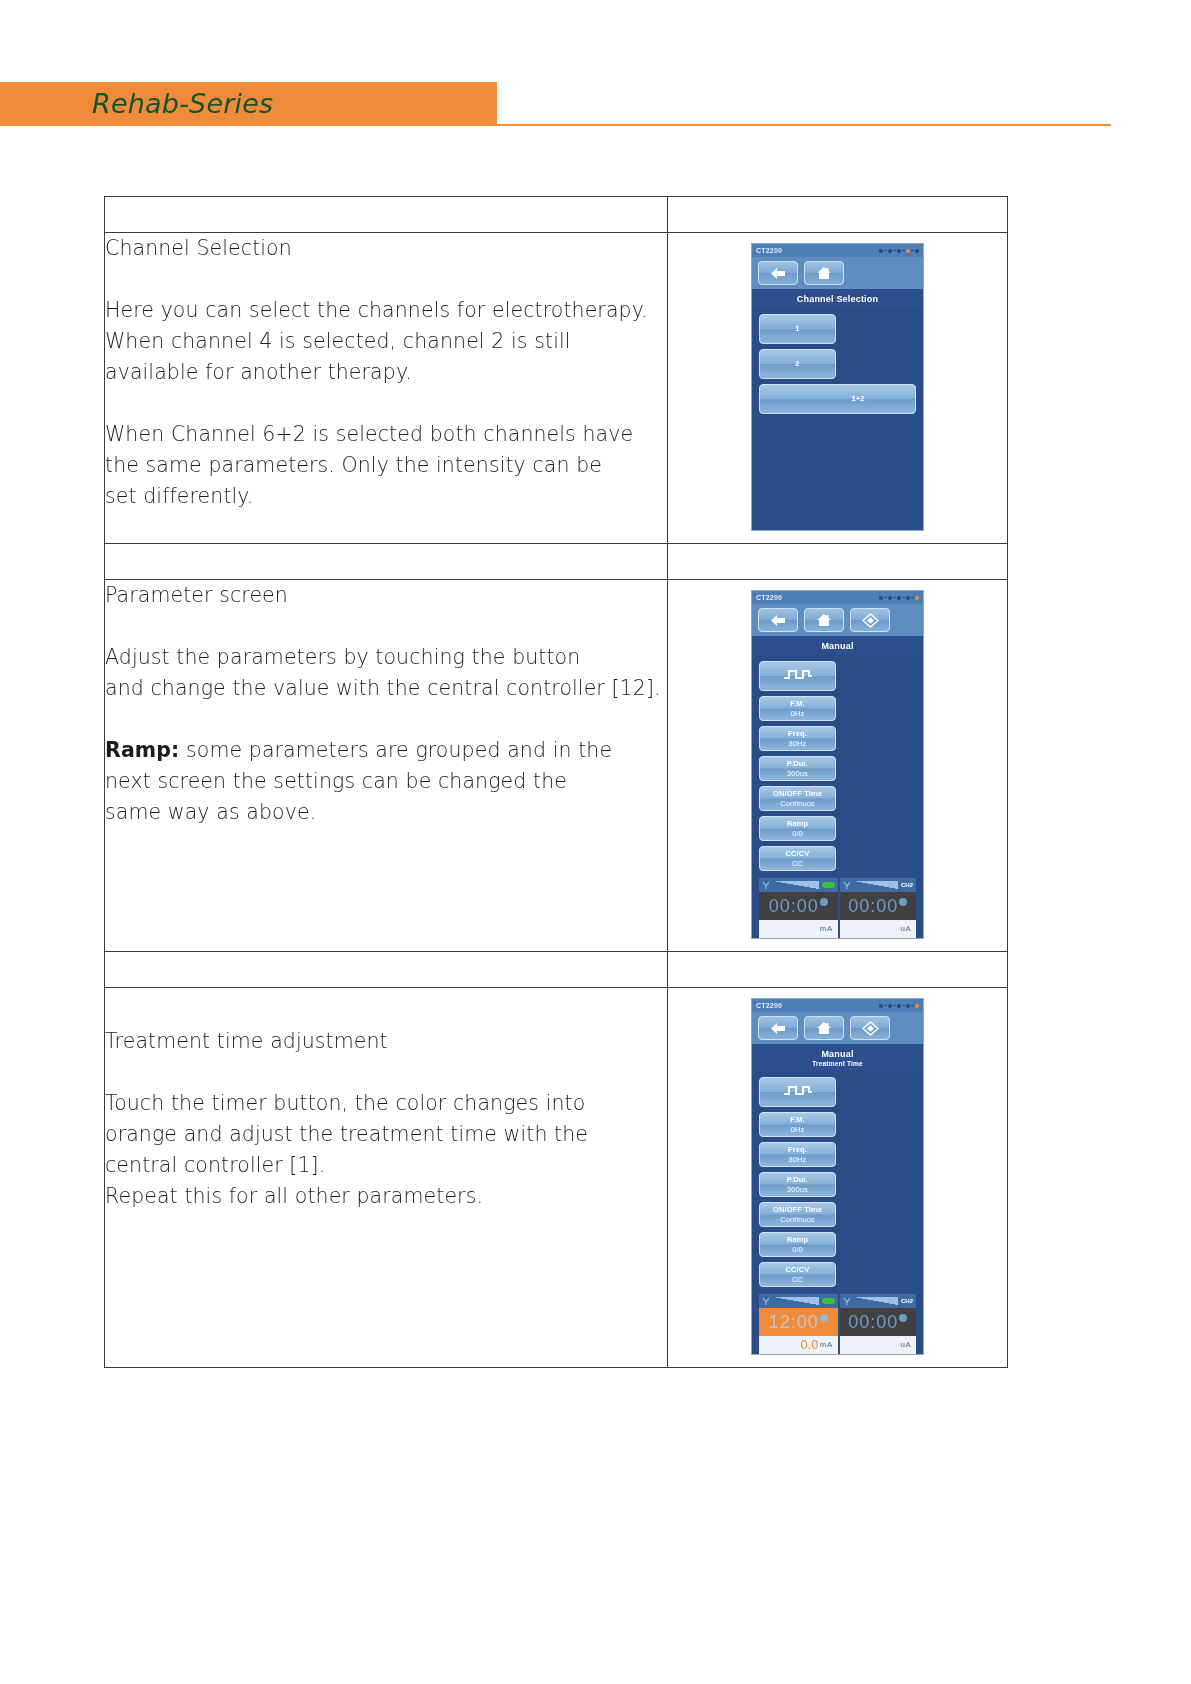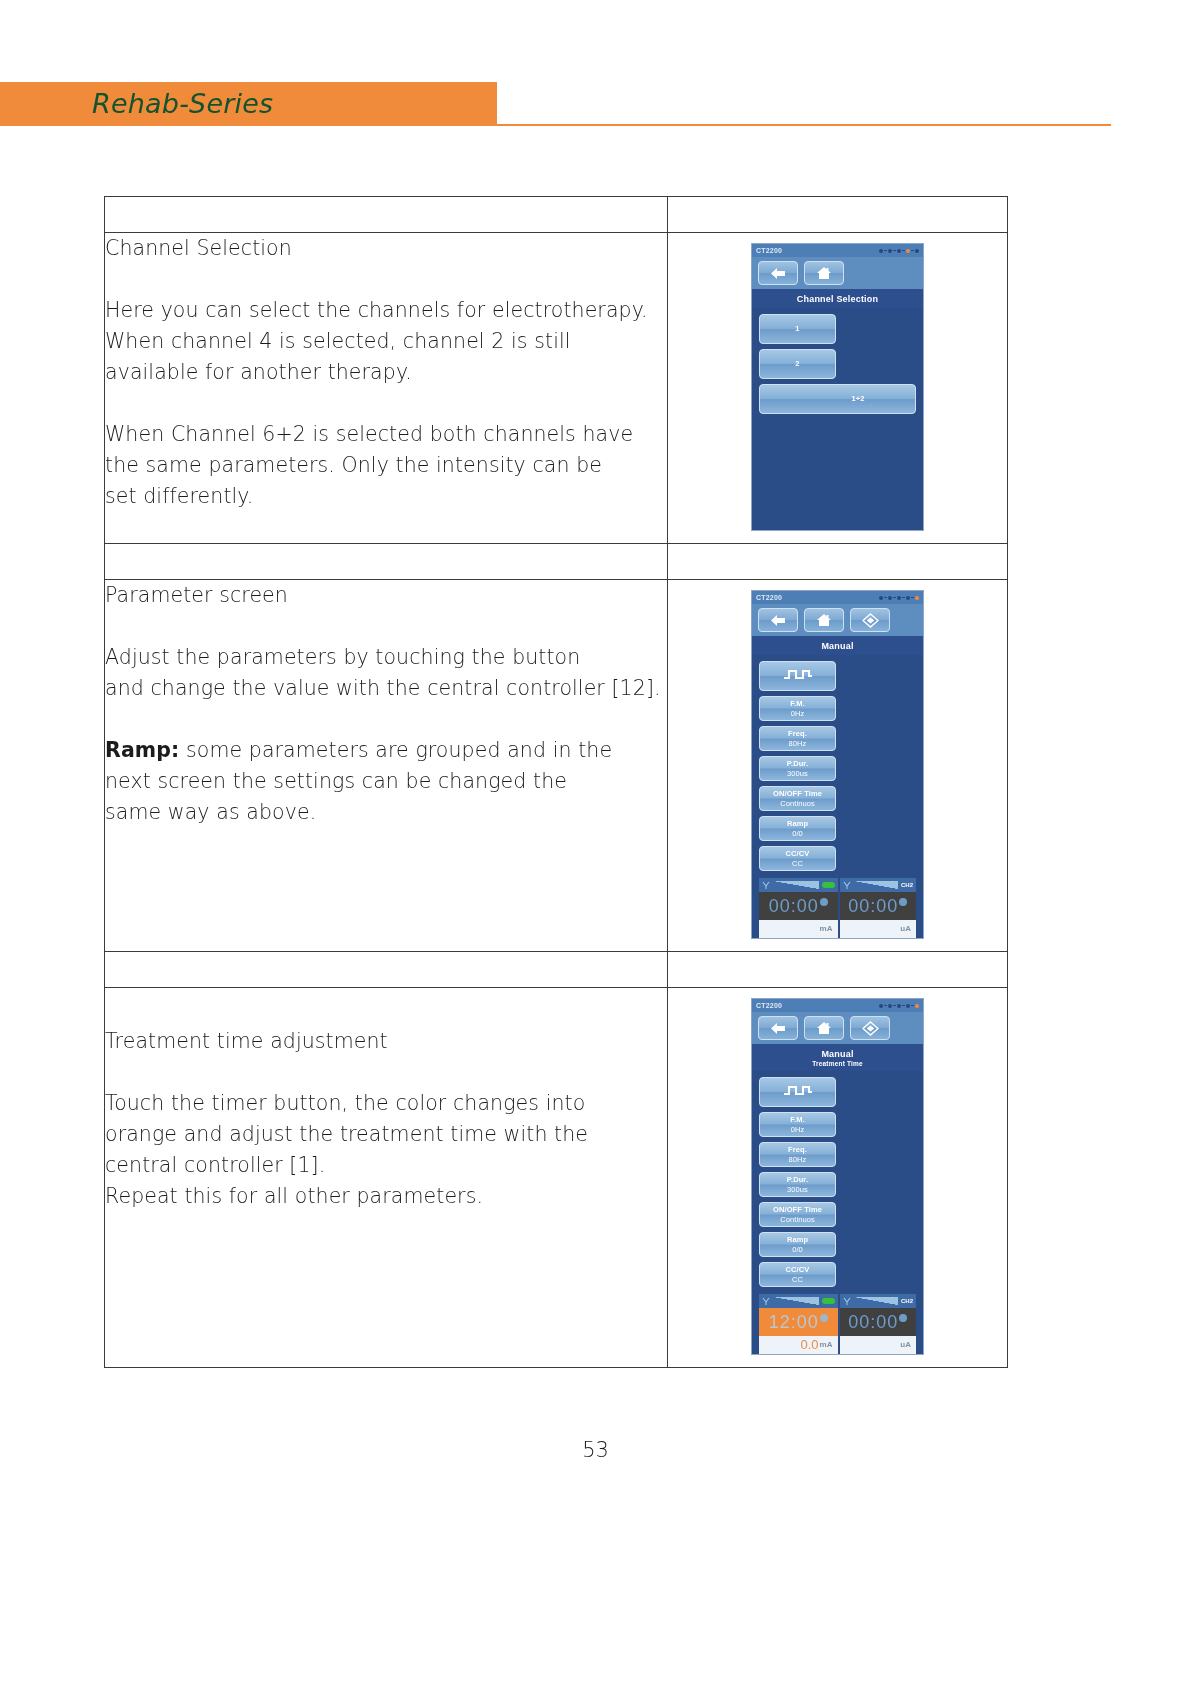--- a/index.html
+++ b/index.html
@@ -579,15 +579,14 @@
               </div>
             </div>
           </div>
 
         </td>
       </tr>
 
     </tbody>
   </table>
 
-  <div class="pagenum">53</div>
 
 </div>
 
 </body></html>

